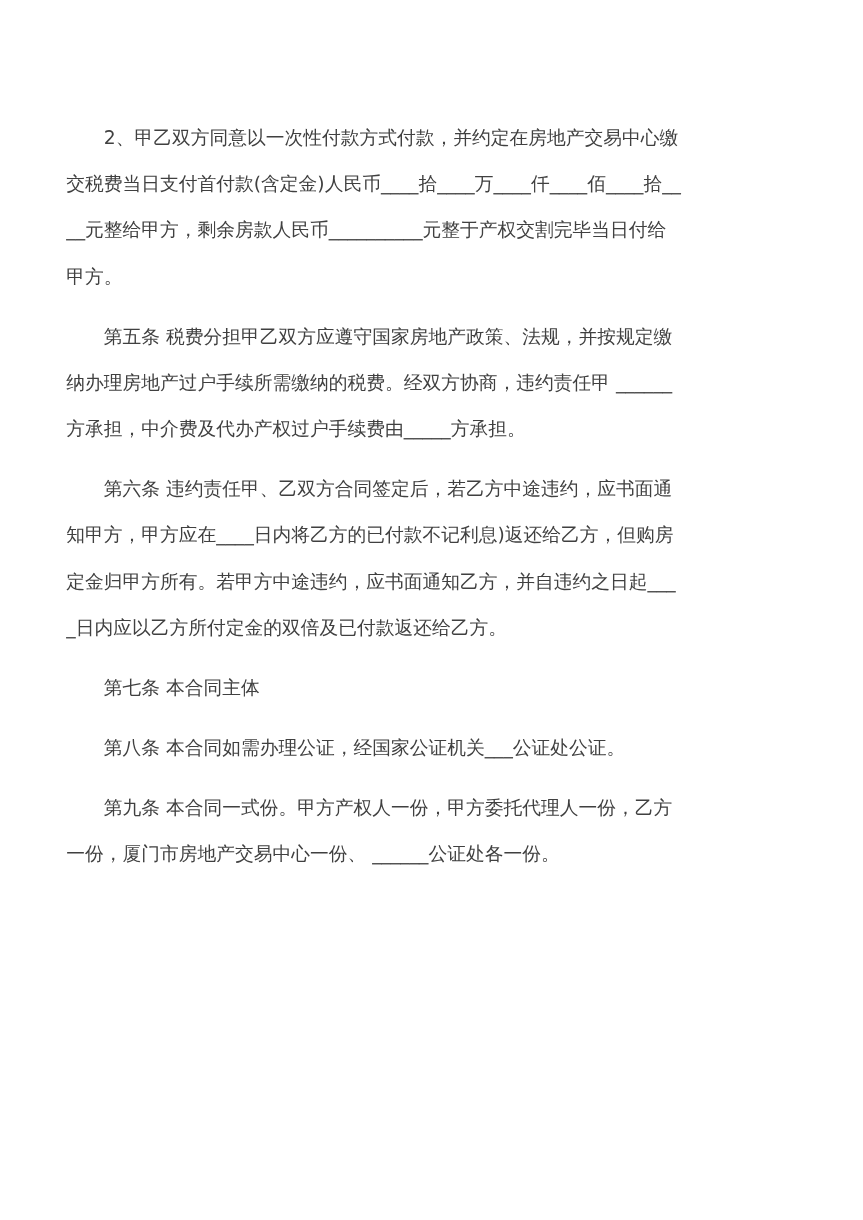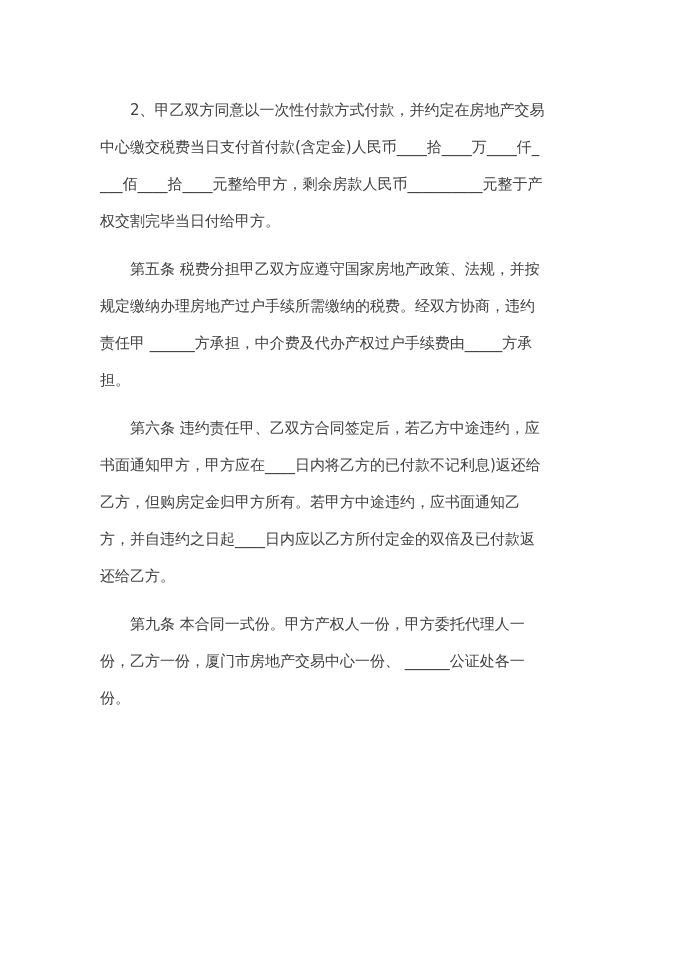--- a/index.html
+++ b/index.html
@@ -11,33 +11,35 @@
     width: 690px;
     height: 976px;
     overflow: hidden;
     font-family: "DejaVu Sans", sans-serif;
   }
   .doc-page {
     box-sizing: border-box;
     width: 636px;
     height: 976px;
     background: #ffffff;
-    padding: 92px 90px 40px 100px;
+    padding: 92px 90px 40px 53px;
     color: #404040;
   }
   .doc-page p {
     margin: 0 0 11px 0;
     font-size: 15px;
     line-height: 37px;
     text-indent: 2em;
     letter-spacing: 0;
     word-break: break-all;
   }
 </style>
 </head>
 <body>
 
 <div class="doc-page">
   <p>2、甲乙双方同意以一次性付款方式付款，并约定在房地产交易中心缴交税费当日支付首付款(含定金)人民币____拾____万____仟____佰____拾____元整给甲方，剩余房款人民币__________元整于产权交割完毕当日付给甲方。</p>
   <p>第五条 税费分担甲乙双方应遵守国家房地产政策、法规，并按规定缴纳办理房地产过户手续所需缴纳的税费。经双方协商，违约责任甲 ______方承担，中介费及代办产权过户手续费由_____方承担。</p>
   <p>第六条 违约责任甲、乙双方合同签定后，若乙方中途违约，应书面通知甲方，甲方应在____日内将乙方的已付款不记利息)返还给乙方，但购房定金归甲方所有。若甲方中途违约，应书面通知乙方，并自违约之日起____日内应以乙方所付定金的双倍及已付款返还给乙方。</p>
+  <p>第七条 本合同主体</p>
+  <p>第八条 本合同如需办理公证，经国家公证机关___公证处公证。</p>
   <p>第九条 本合同一式份。甲方产权人一份，甲方委托代理人一份，乙方一份，厦门市房地产交易中心一份、 ______公证处各一份。</p>
 </div>
 
 </body></html>

